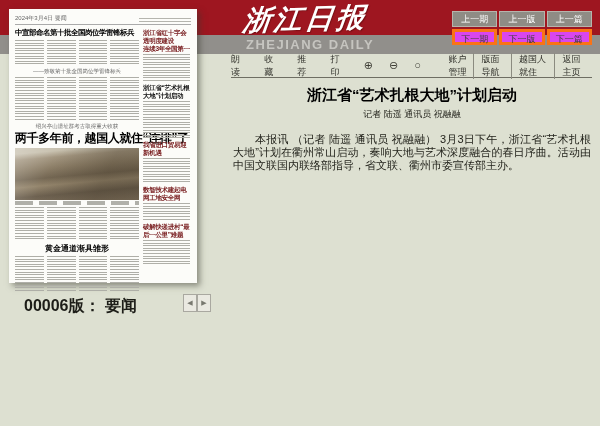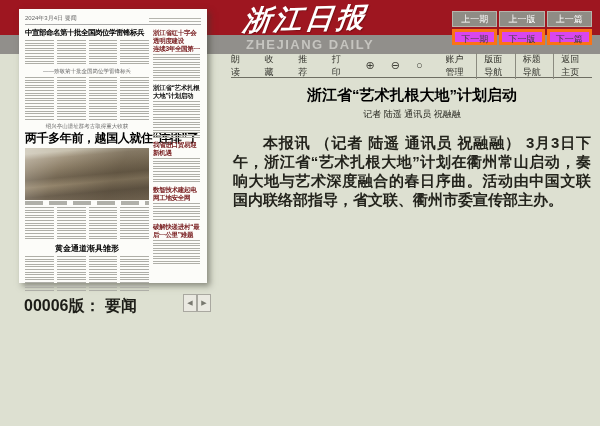--- a/index.html
+++ b/index.html
@@ -35,32 +35,32 @@
   .toolbar{
     position:absolute;left:231px;top:54px;width:361px;height:23px;z-index:2;
     display:flex;align-items:center;font-size:9px;color:#33332d;
     border-bottom:1px solid #6e6e63;
     gap:12px;
   }
   .toolbar .tlink{margin-right:8px;cursor:pointer;}
   .toolbar .zicon{font-size:11px;color:#3e3e36;margin-right:4px;cursor:pointer;line-height:11px;}
   .toolbar .right-group{margin-left:auto;display:flex;align-items:center;}
   .toolbar .rlink{padding:0 7px;cursor:pointer;border-left:1px solid #8b8b80;}
-  .toolbar .rlink:first-child{border-left:none;}
+  .toolbar .rlink:first-child{border-left:none;text-align:right;}
   
   .article{position:absolute;left:233px;top:80px;width:358px;z-index:2;}
   .article h1{font-size:15px;text-align:center;margin:6px 0 3px;color:#000;font-weight:bold;}
   .byline{text-align:center;font-size:9px;color:#26261f;margin-bottom:12px;}
   .article p{
-    font-size:15px;line-height:19px;text-align:justify;text-indent:2em;
-    color:#23231c;margin:0 0 11px;font-weight:bold;
+    font-size:11px;line-height:13px;text-align:justify;text-indent:2em;
+    color:#23231c;margin:0 0 11px;
   }
   
   .thumb{
-    position:absolute;left:19px;top:9px;width:188px;height:274px;z-index:5;
+    position:absolute;left:9px;top:9px;width:188px;height:274px;z-index:5;
     background:#fcfcf9;box-shadow:3px 3px 6px rgba(55,55,45,.5);
     padding:5px 6px;box-sizing:border-box;cursor:pointer;color:#111;
   }
   .np-topline{display:flex;justify-content:space-between;align-items:flex-end;
     font-size:6px;color:#666;border-bottom:1px solid #aaa;padding-bottom:1px;margin-bottom:2px;}
   .np-topline .bar{width:52px;height:5px;background:repeating-linear-gradient(to bottom,#b5b5ae 0,#b5b5ae 1px,transparent 1px,transparent 2.5px);}
   .np-body{display:flex;gap:4px;}
   .np-left{width:124px;}
   .np-right{width:47px;}
   .np-h-main{font-size:7.5px;font-weight:bold;letter-spacing:-0.5px;white-space:nowrap;color:#000;margin:1px 0;}
@@ -112,21 +112,21 @@
   <span class="tlink">朗读</span>
   <span class="tlink">收藏</span>
   <span class="tlink">推荐</span>
   <span class="tlink">打印</span>
   <span class="zicon">⊕</span>
   <span class="zicon">⊖</span>
   <span class="zicon">○</span>
   <span class="right-group">
     <span class="rlink">账户管理</span>
     <span class="rlink">版面导航</span>
-    <span class="rlink">标题导航</span>
+    <span class="rlink">越国人就住</span>
     <span class="rlink">返回主页</span>
   </span>
 </div>
 
 <div class="article">
   <h1>浙江省“艺术扎根大地”计划启动</h1>
   <div class="byline">记者 陆遥 通讯员 祝融融</div>
   <p>本报讯 （记者 陆遥 通讯员 祝融融） 3月3日下午，浙江省“艺术扎根大地”计划在衢州常山启动，奏响大地与艺术深度融合的春日序曲。活动由中国文联国内联络部指导，省文联、衢州市委宣传部主办。</p>
 
 </div>

